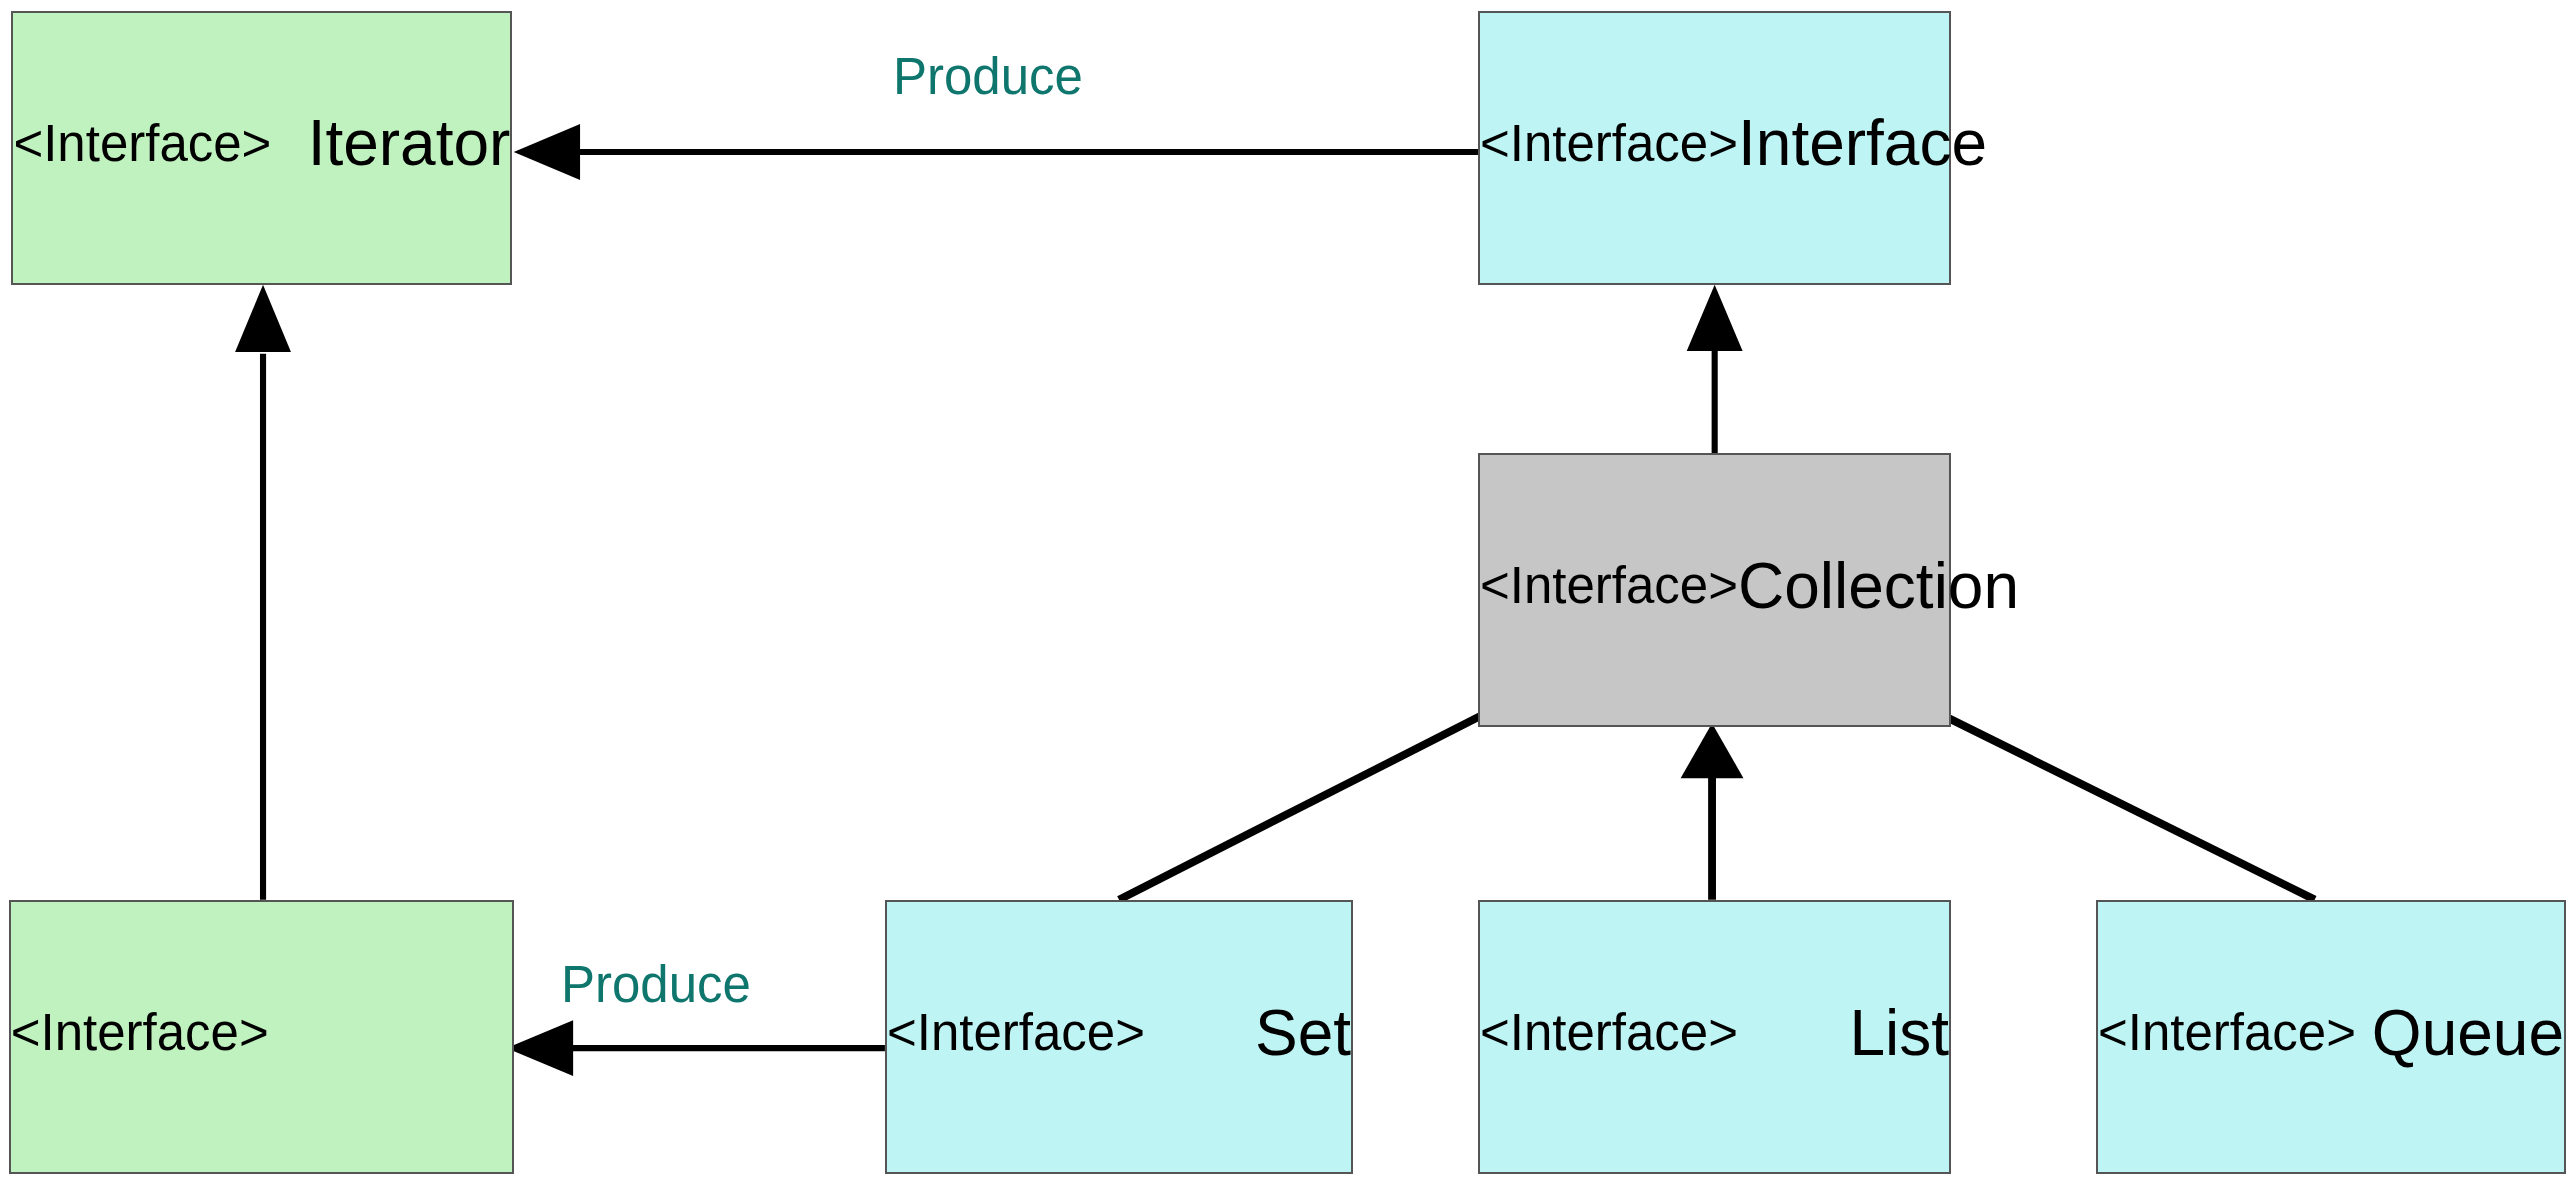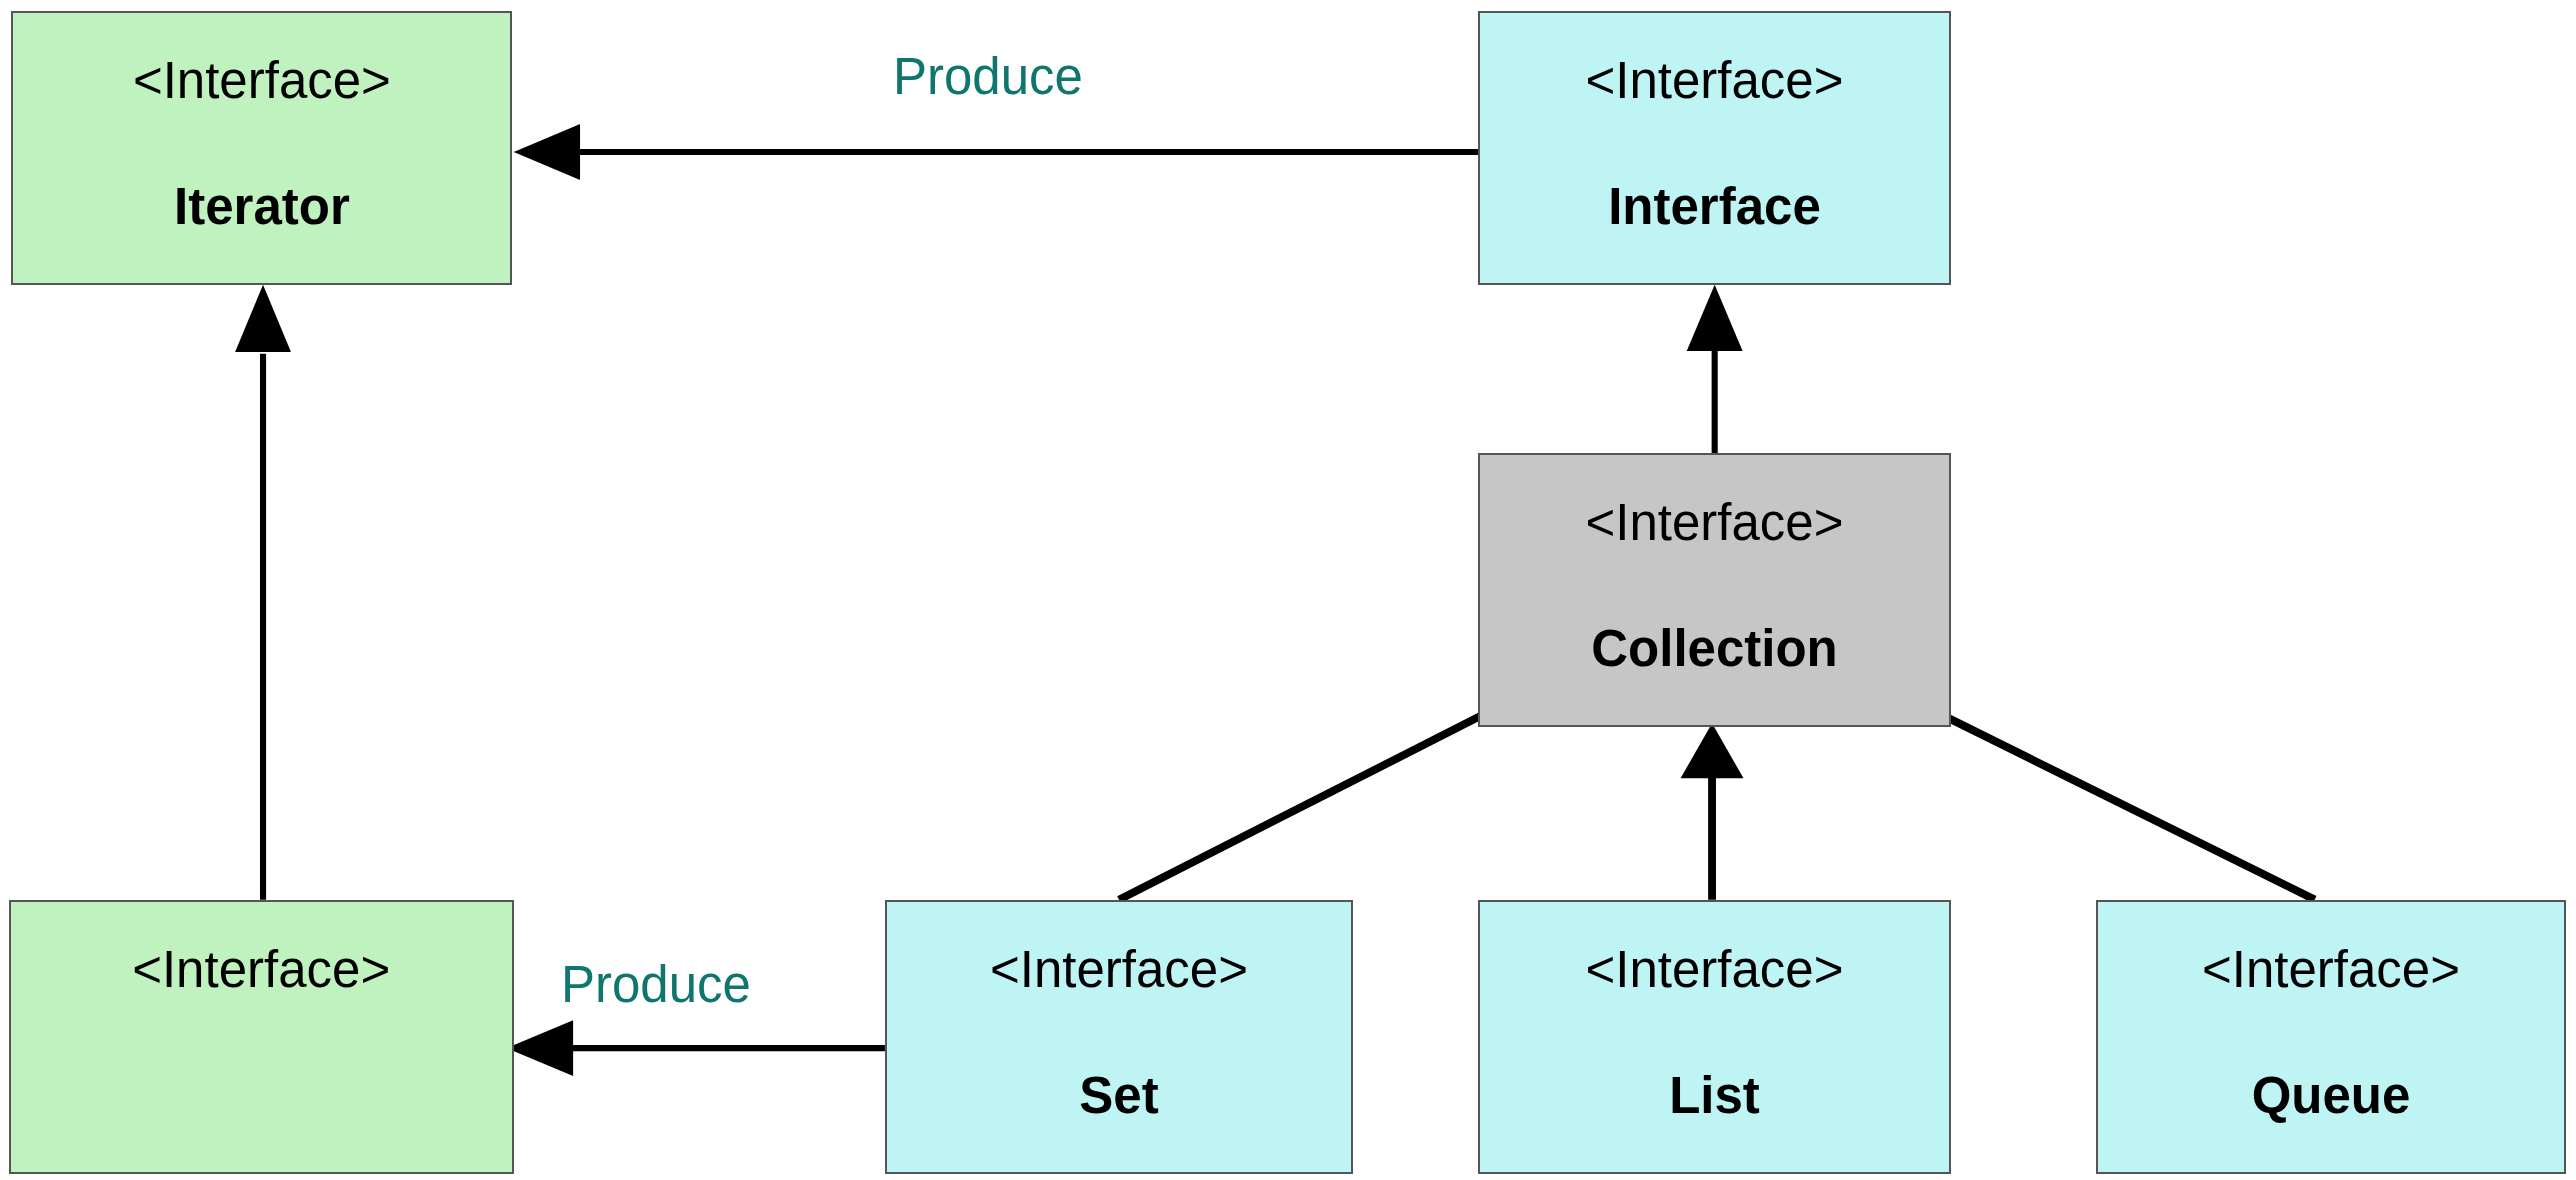--- a/index.html
+++ b/index.html
@@ -25,37 +25,36 @@
     top: 0;
     width: 2576px;
     height: 1180px;
     pointer-events: none;
   }
   .uml-box {
     position: absolute;
     box-sizing: border-box;
     border: 2.6px solid #555555;
     display: flex;
-    flex-direction: column;
+    flex-direction: row;
     align-items: center;
     justify-content: space-between;
     color: #000000;
     z-index: 5;
     text-align: center;
   }
   .uml-box .stereotype {
     font-size: 51px;
     line-height: 1;
     white-space: nowrap;
   }
   .uml-box .name {
-    font-size: 51px;
+    font-size: 64px;
     line-height: 1;
     white-space: nowrap;
-    font-weight: bold;
   }
   .fill-green { background: #c0f2c0; }
   .fill-cyan  { background: #bff4f4; }
   .fill-gray  { background: #c6c6c6; }
 
   .edge-label {
     position: absolute;
     font-size: 51px;
     line-height: 1;
     color: #0f766e;

